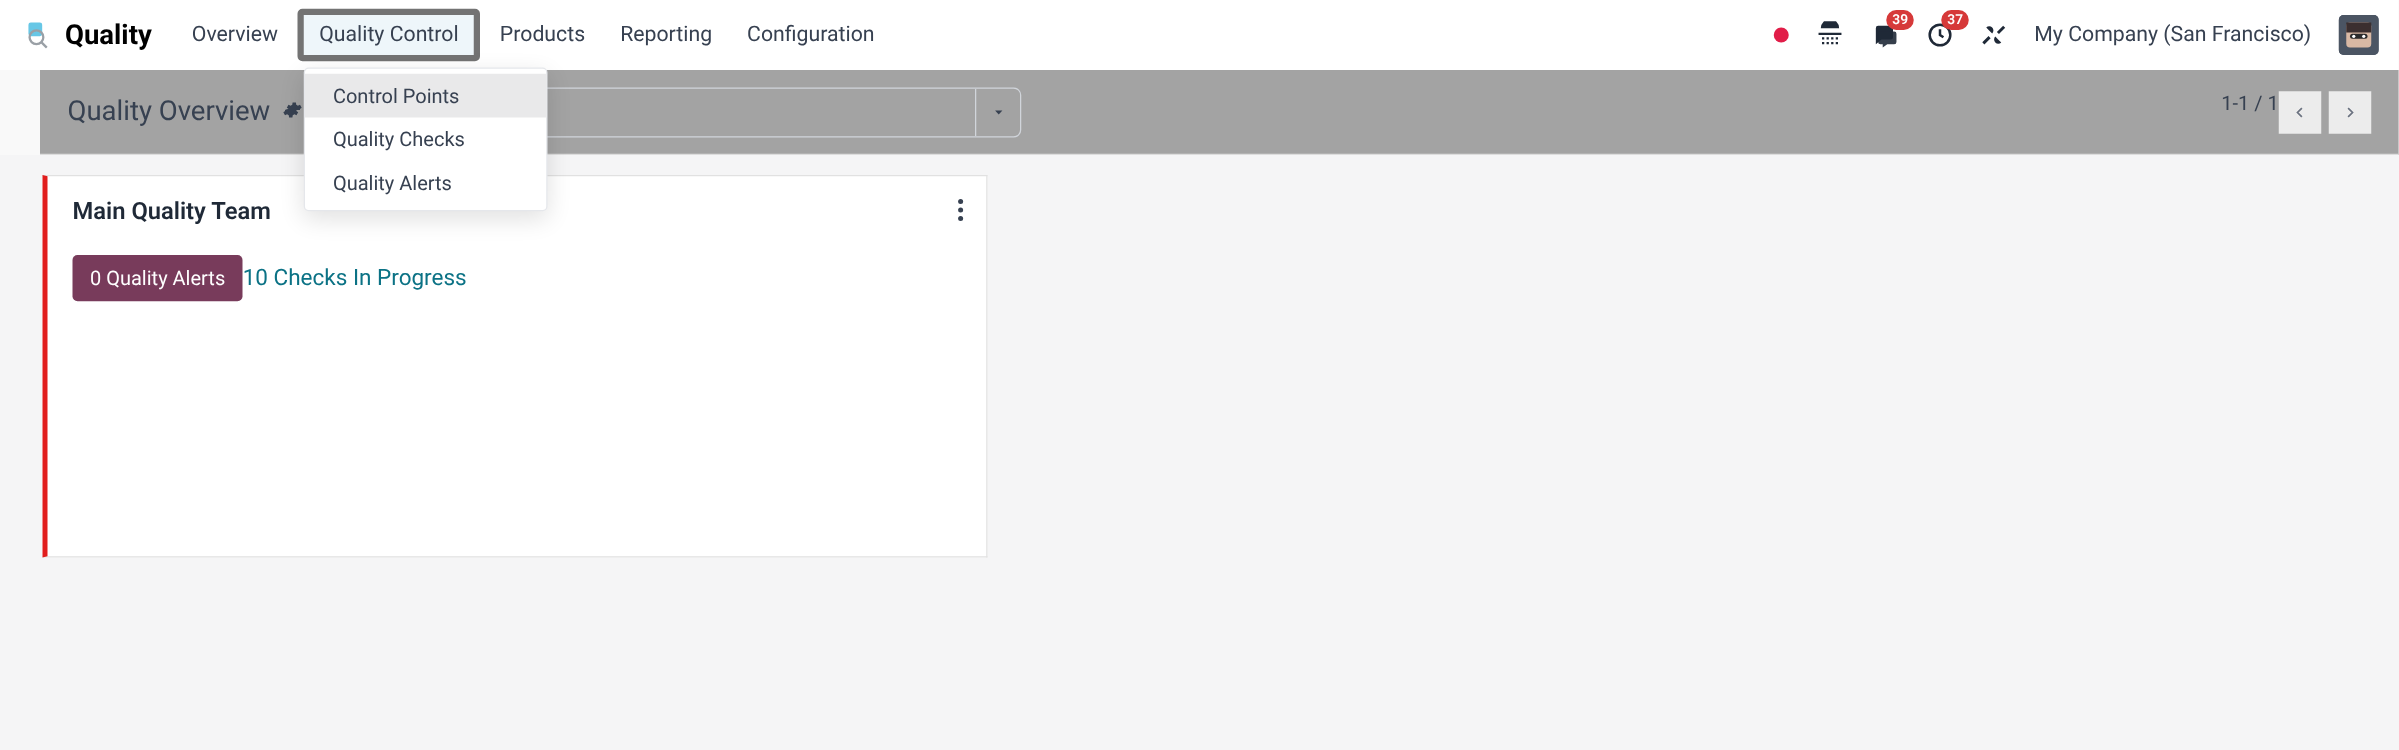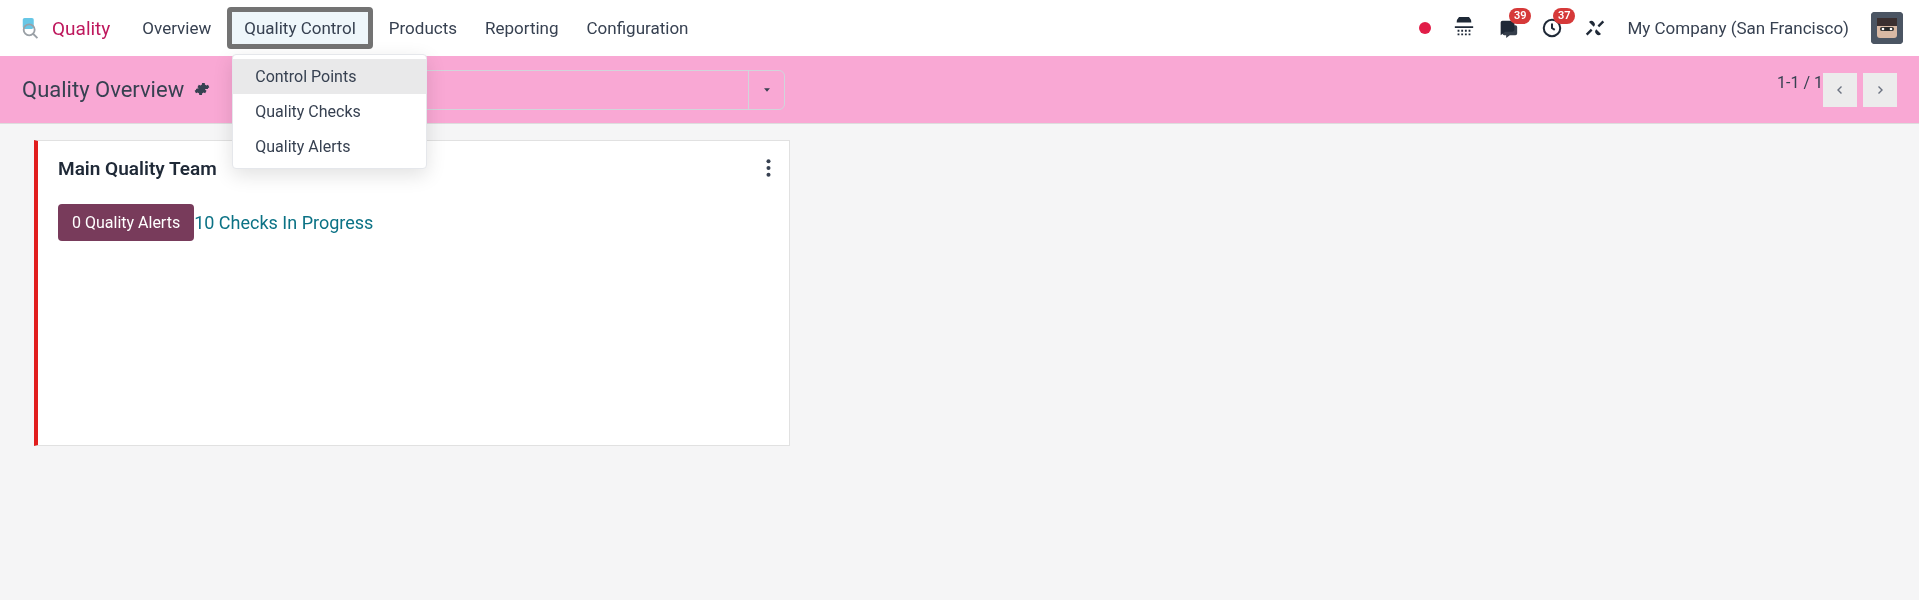--- a/index.html
+++ b/index.html
@@ -21,23 +21,24 @@
     font-size: 17px;
     position: relative;
   }
   .app-logo {
     width: 22px; height: 22px;
     margin-right: 10px;
     position: relative;
   }
   .app-logo svg { display:block; }
   .app-title {
-    font-size: 19px;
-    color: #be185d;
+    font-size: 22px;
+    color: #000000;
     margin-right: 20px;
+    font-weight: bold;
   }
   .nav-items { display:flex; align-items:center; gap:4px; position:relative; }
   .nav-item {
     padding: 6px 12px;
     border-radius: 4px;
     cursor: pointer;
     color: #374151;
     position: relative;
   }
   .nav-item.active {
@@ -86,23 +87,24 @@
     width:32px; height:32px; border-radius:4px;
     background:#4b5563;
     display:flex; align-items:center; justify-content:center;
     overflow:hidden;
   }
   
   .controlbar {
     display:flex;
     align-items:center;
     height:68px;
-    background:#f9a8d4;
+    background:#a3a3a3;
     border-bottom:1px solid #ddd;
     padding:0 22px;
+    margin-left:32px;
   }
   .page-title {
     font-size:22px;
     color:#374151;
     display:flex; align-items:center; gap:10px;
   }
   .gear-btn { cursor:pointer; color:#374151; }
   .cb-spacer { flex:1; }
   .searchbox {
     display:flex;

